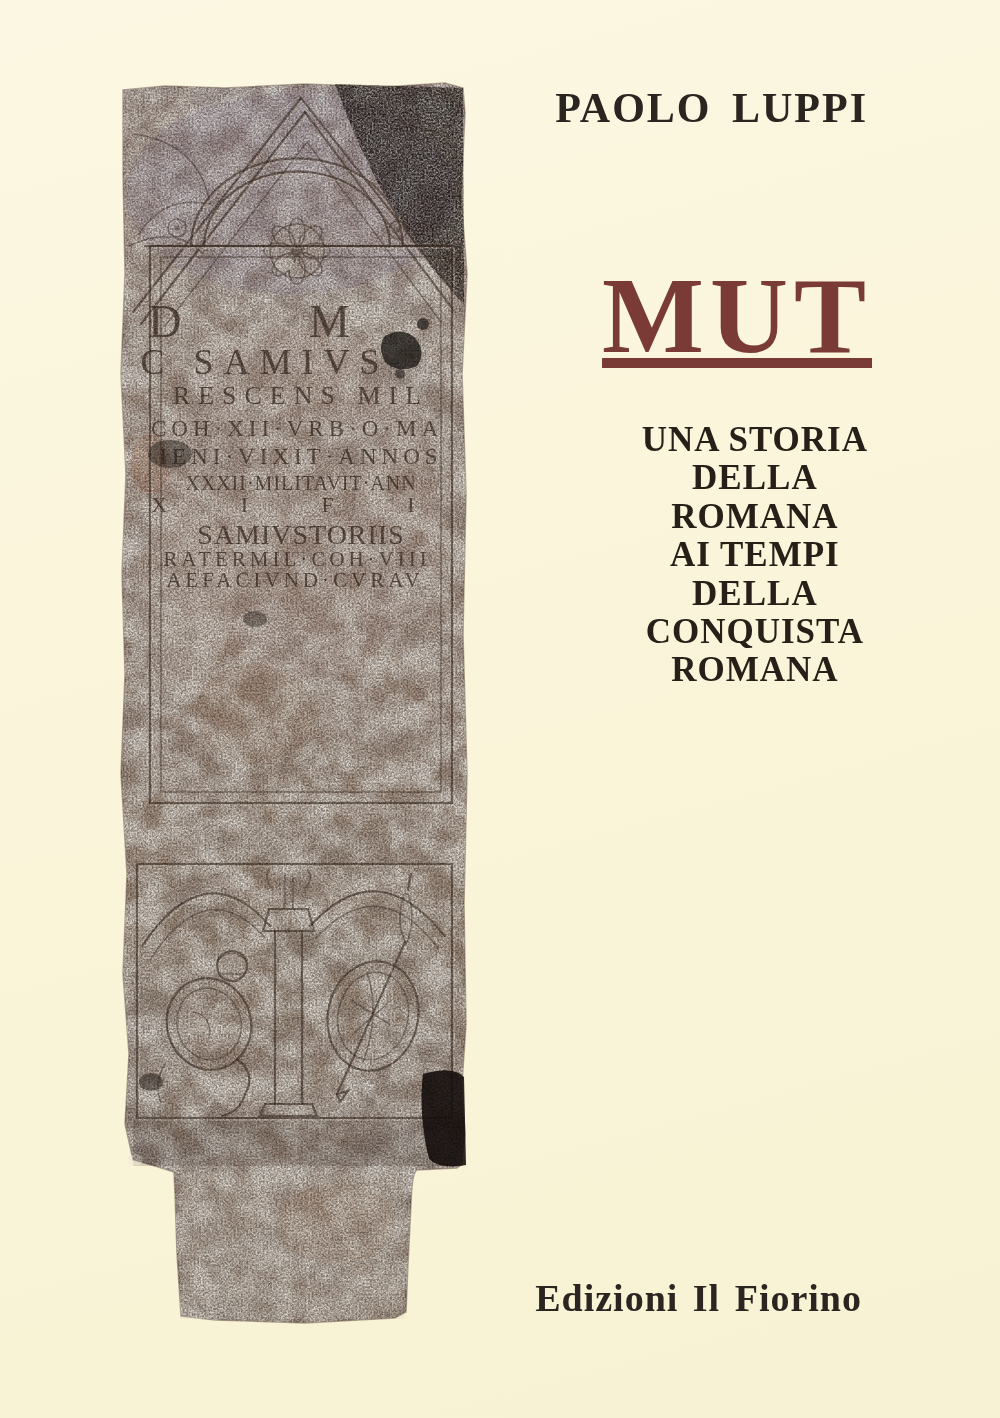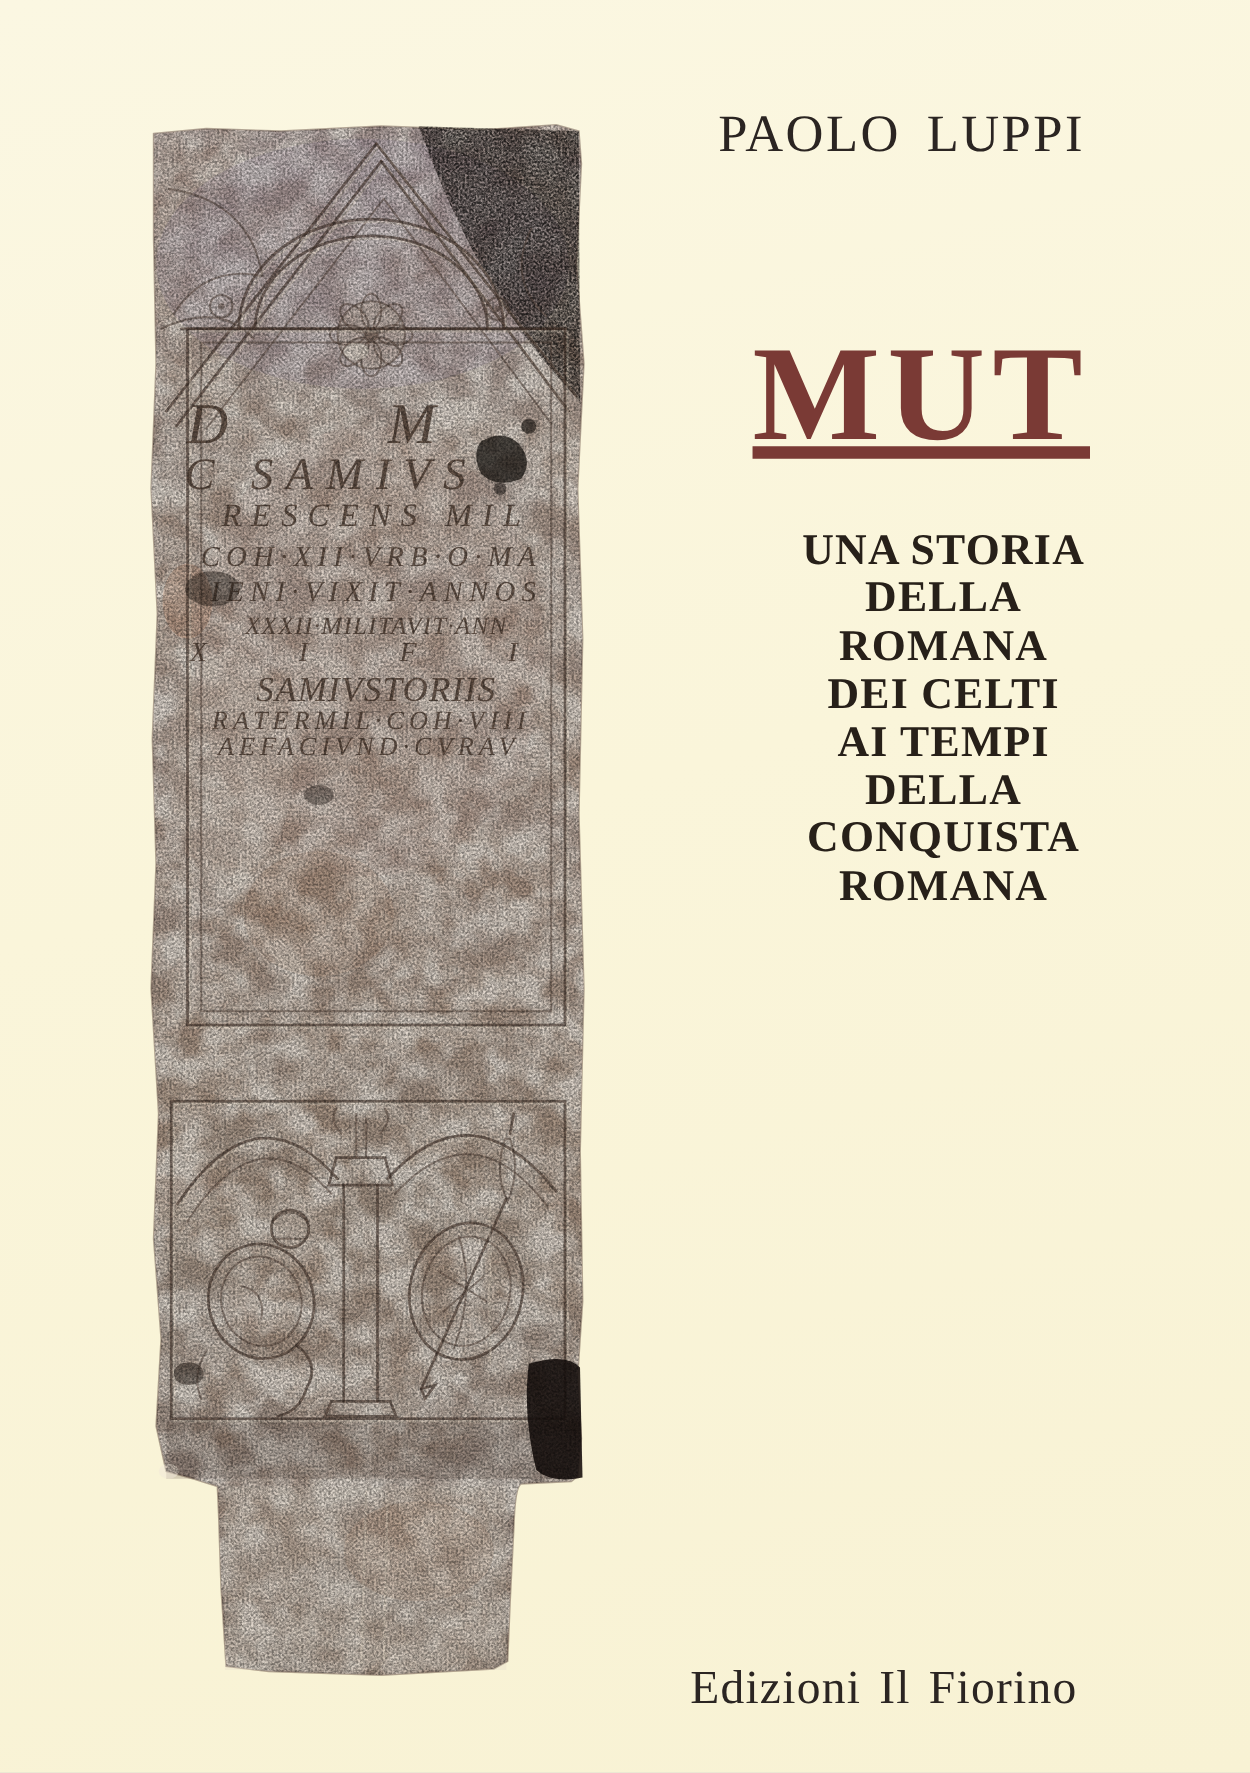--- a/index.html
+++ b/index.html
@@ -4,39 +4,39 @@
 <style>
   html,body{margin:0;padding:0;}
   body{background:#e8e4d2;}
   .cover{
     position:relative;
     width:1000px;height:1418px;
     background:linear-gradient(165deg,#fbf7e2 0%,#faf5da 45%,#f8f2d4 100%);
     overflow:hidden;
     font-family:"Liberation Serif","DejaVu Serif",serif;
   }
-  .stele{position:absolute;left:105px;top:91px;width:375px;height:1255px;font-style:italic;}
-  .right-col-text{position:absolute;white-space:nowrap;}
+  .stele{position:absolute;left:105px;top:74px;width:375px;height:1255px;}
+  .right-col-text{position:absolute;white-space:nowrap;font-weight:bold;}
   .author{
     top:84px;right:132px;
     font-size:42px;letter-spacing:2px;word-spacing:8px;
     color:#2b2522;text-align:right;
   }
   .title{
     top:262px;right:128px;
     font-size:108px;font-weight:bold;letter-spacing:6px;line-height:1;
     color:#7a3a35;text-align:right;text-decoration:underline;
   }
   .subtitle{
     position:absolute;top:421px;right:132px;
     font-size:35px;font-weight:bold;line-height:38.4px;letter-spacing:1px;
     color:#272019;text-align:center;
   }
   .publisher{
-    top:1328px;right:138px;
+    top:1276px;right:138px;
     font-size:38px;letter-spacing:1px;word-spacing:4px;
     color:#2b2522;
   }
   
   .carve{fill:none;stroke:#4a382e;stroke-opacity:.62;stroke-width:2.2;stroke-linecap:round;}
   .carve-thin{fill:none;stroke:#55433a;stroke-opacity:.5;stroke-width:1.6;stroke-linecap:round;}
   .carve-hi{fill:none;stroke:#e9dccb;stroke-opacity:.38;stroke-width:2;stroke-linecap:round;}
   .inscr{
     font-family:"Liberation Serif","DejaVu Serif",serif;
     fill:#4a382d;fill-opacity:.78;
@@ -207,21 +207,20 @@
   </div>
 
   <div class="right-col-text author">PAOLO LUPPI</div>
 
   <div class="right-col-text title">MUT</div>
 
   <div class="subtitle">
     <div>UNA STORIA</div>
     <div>DELLA</div>
     <div>ROMANA</div>
-    <div>DEI CELTI</div>
     <div>AI TEMPI</div>
     <div>DELLA</div>
     <div>CONQUISTA</div>
     <div>ROMANA</div>
   </div>
 
   <div class="right-col-text publisher">Edizioni Il Fiorino</div>
 
 </div>
 

